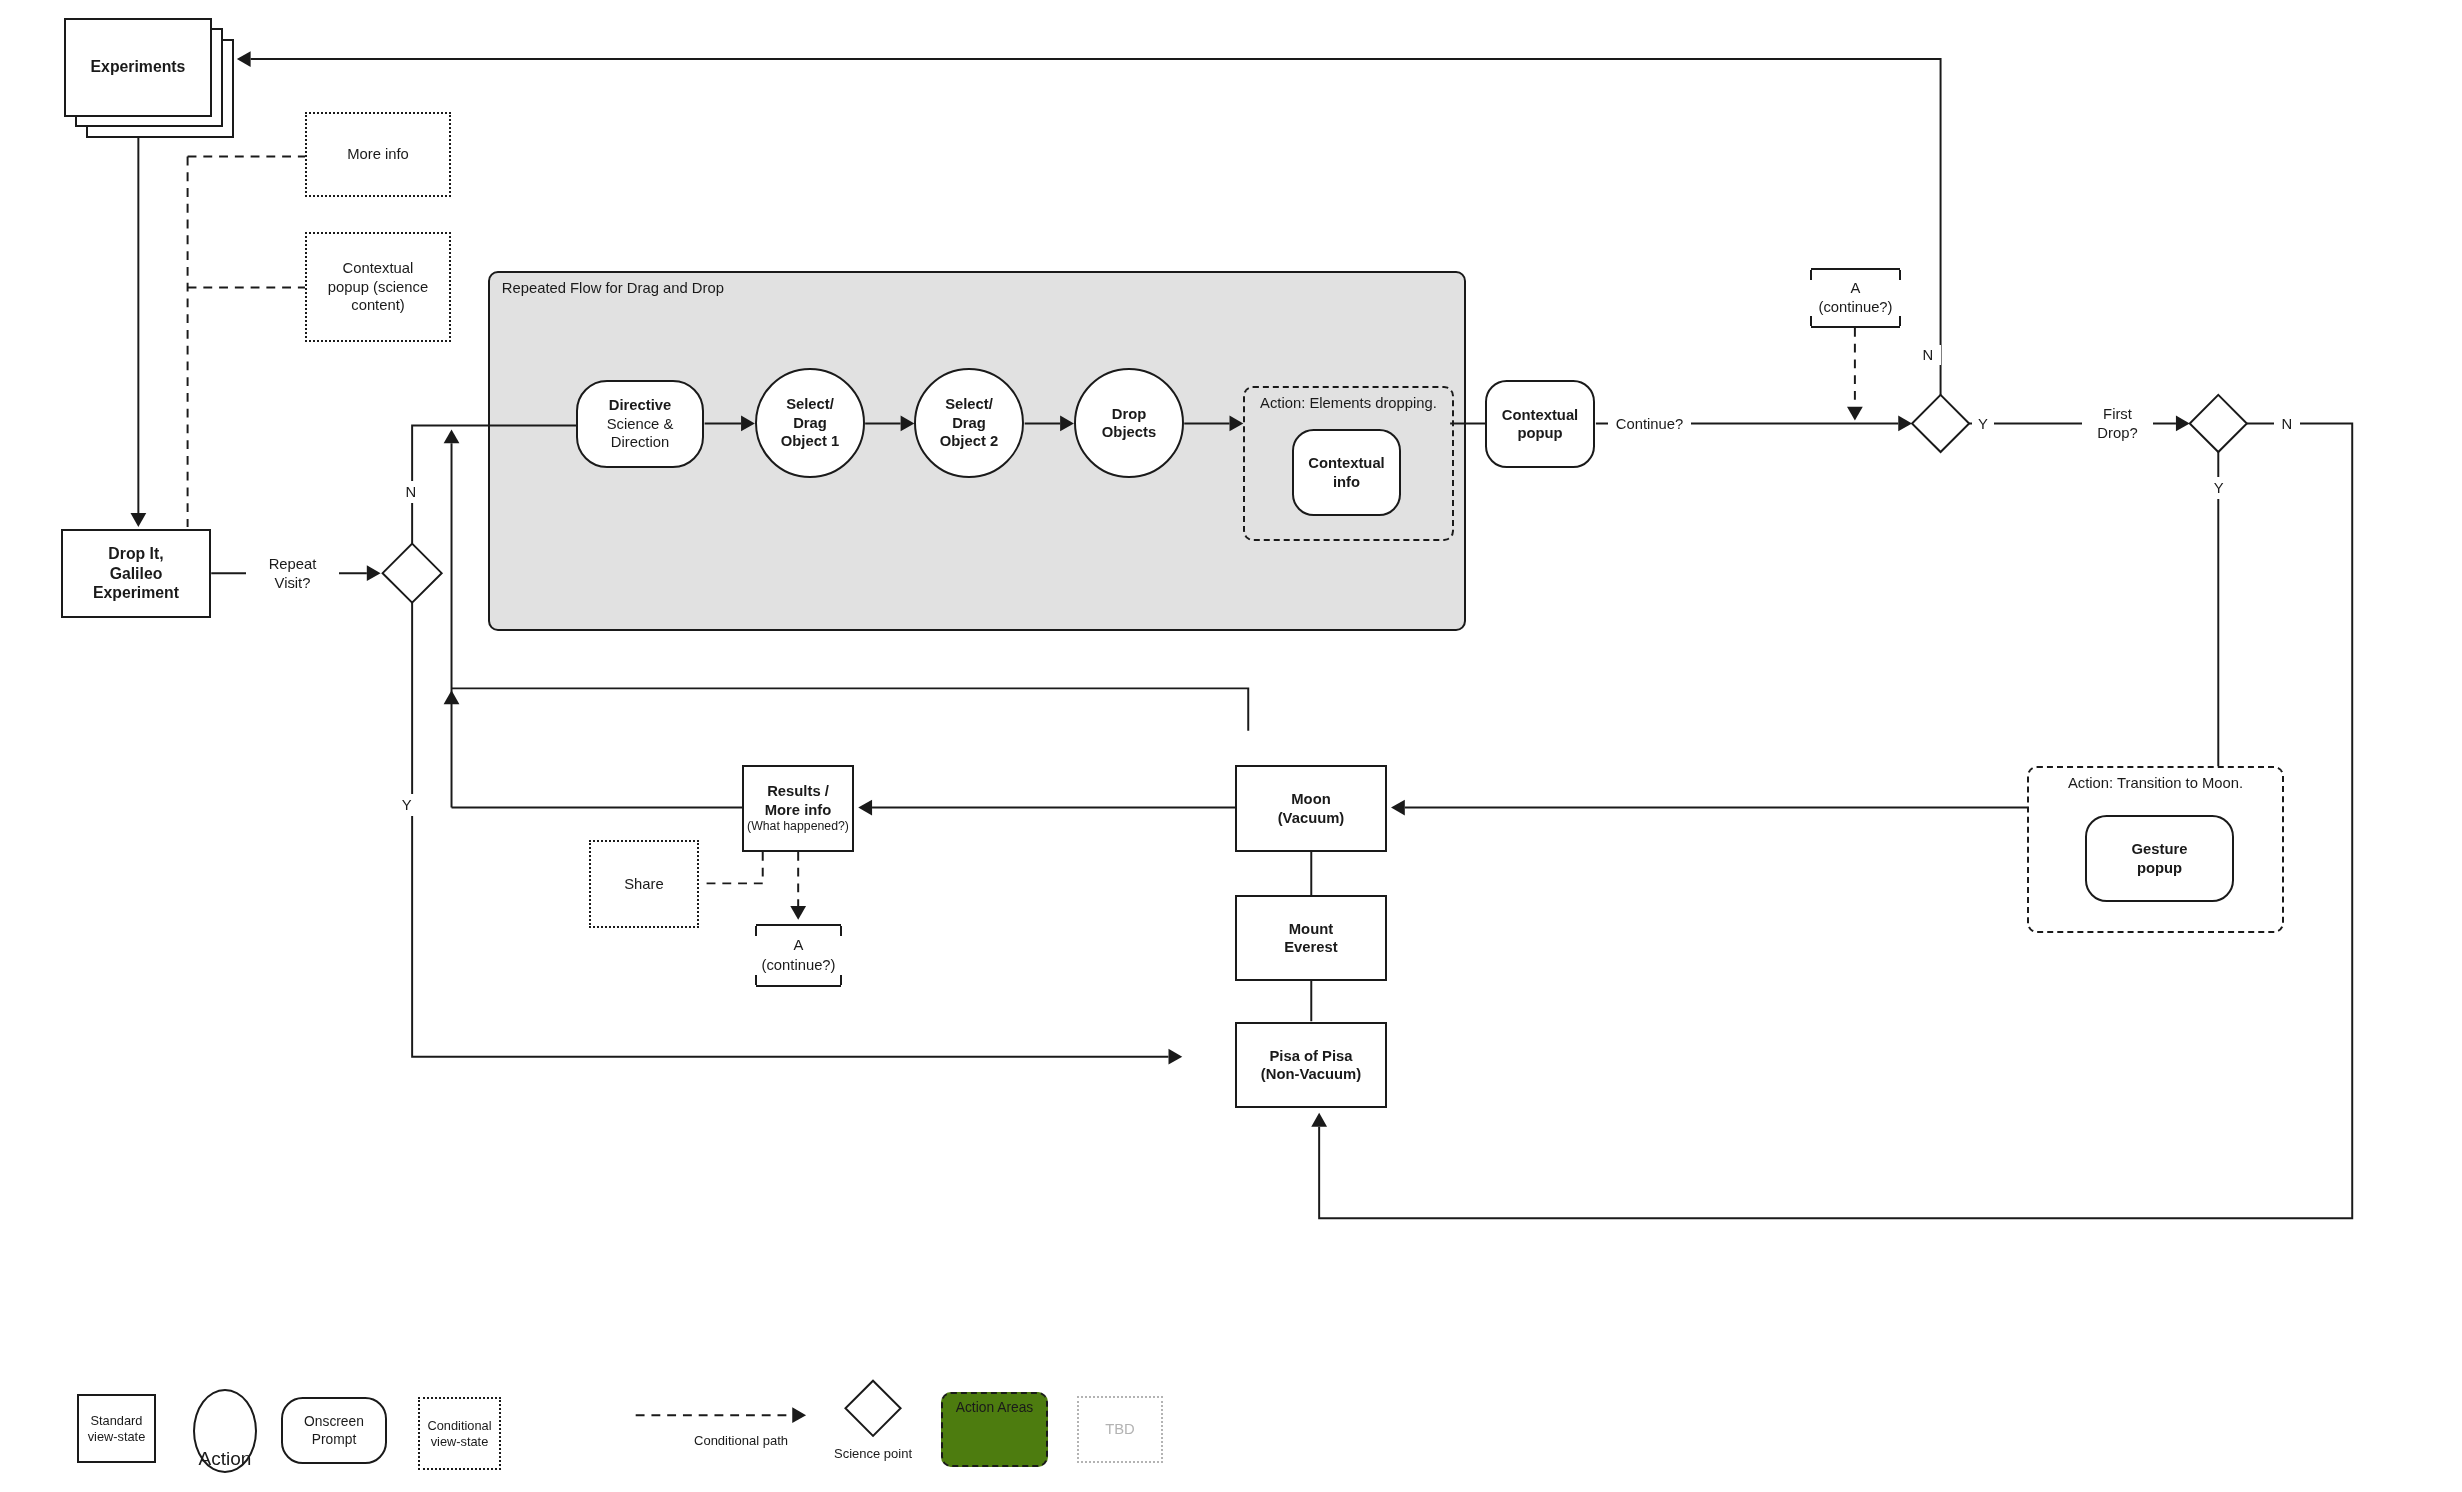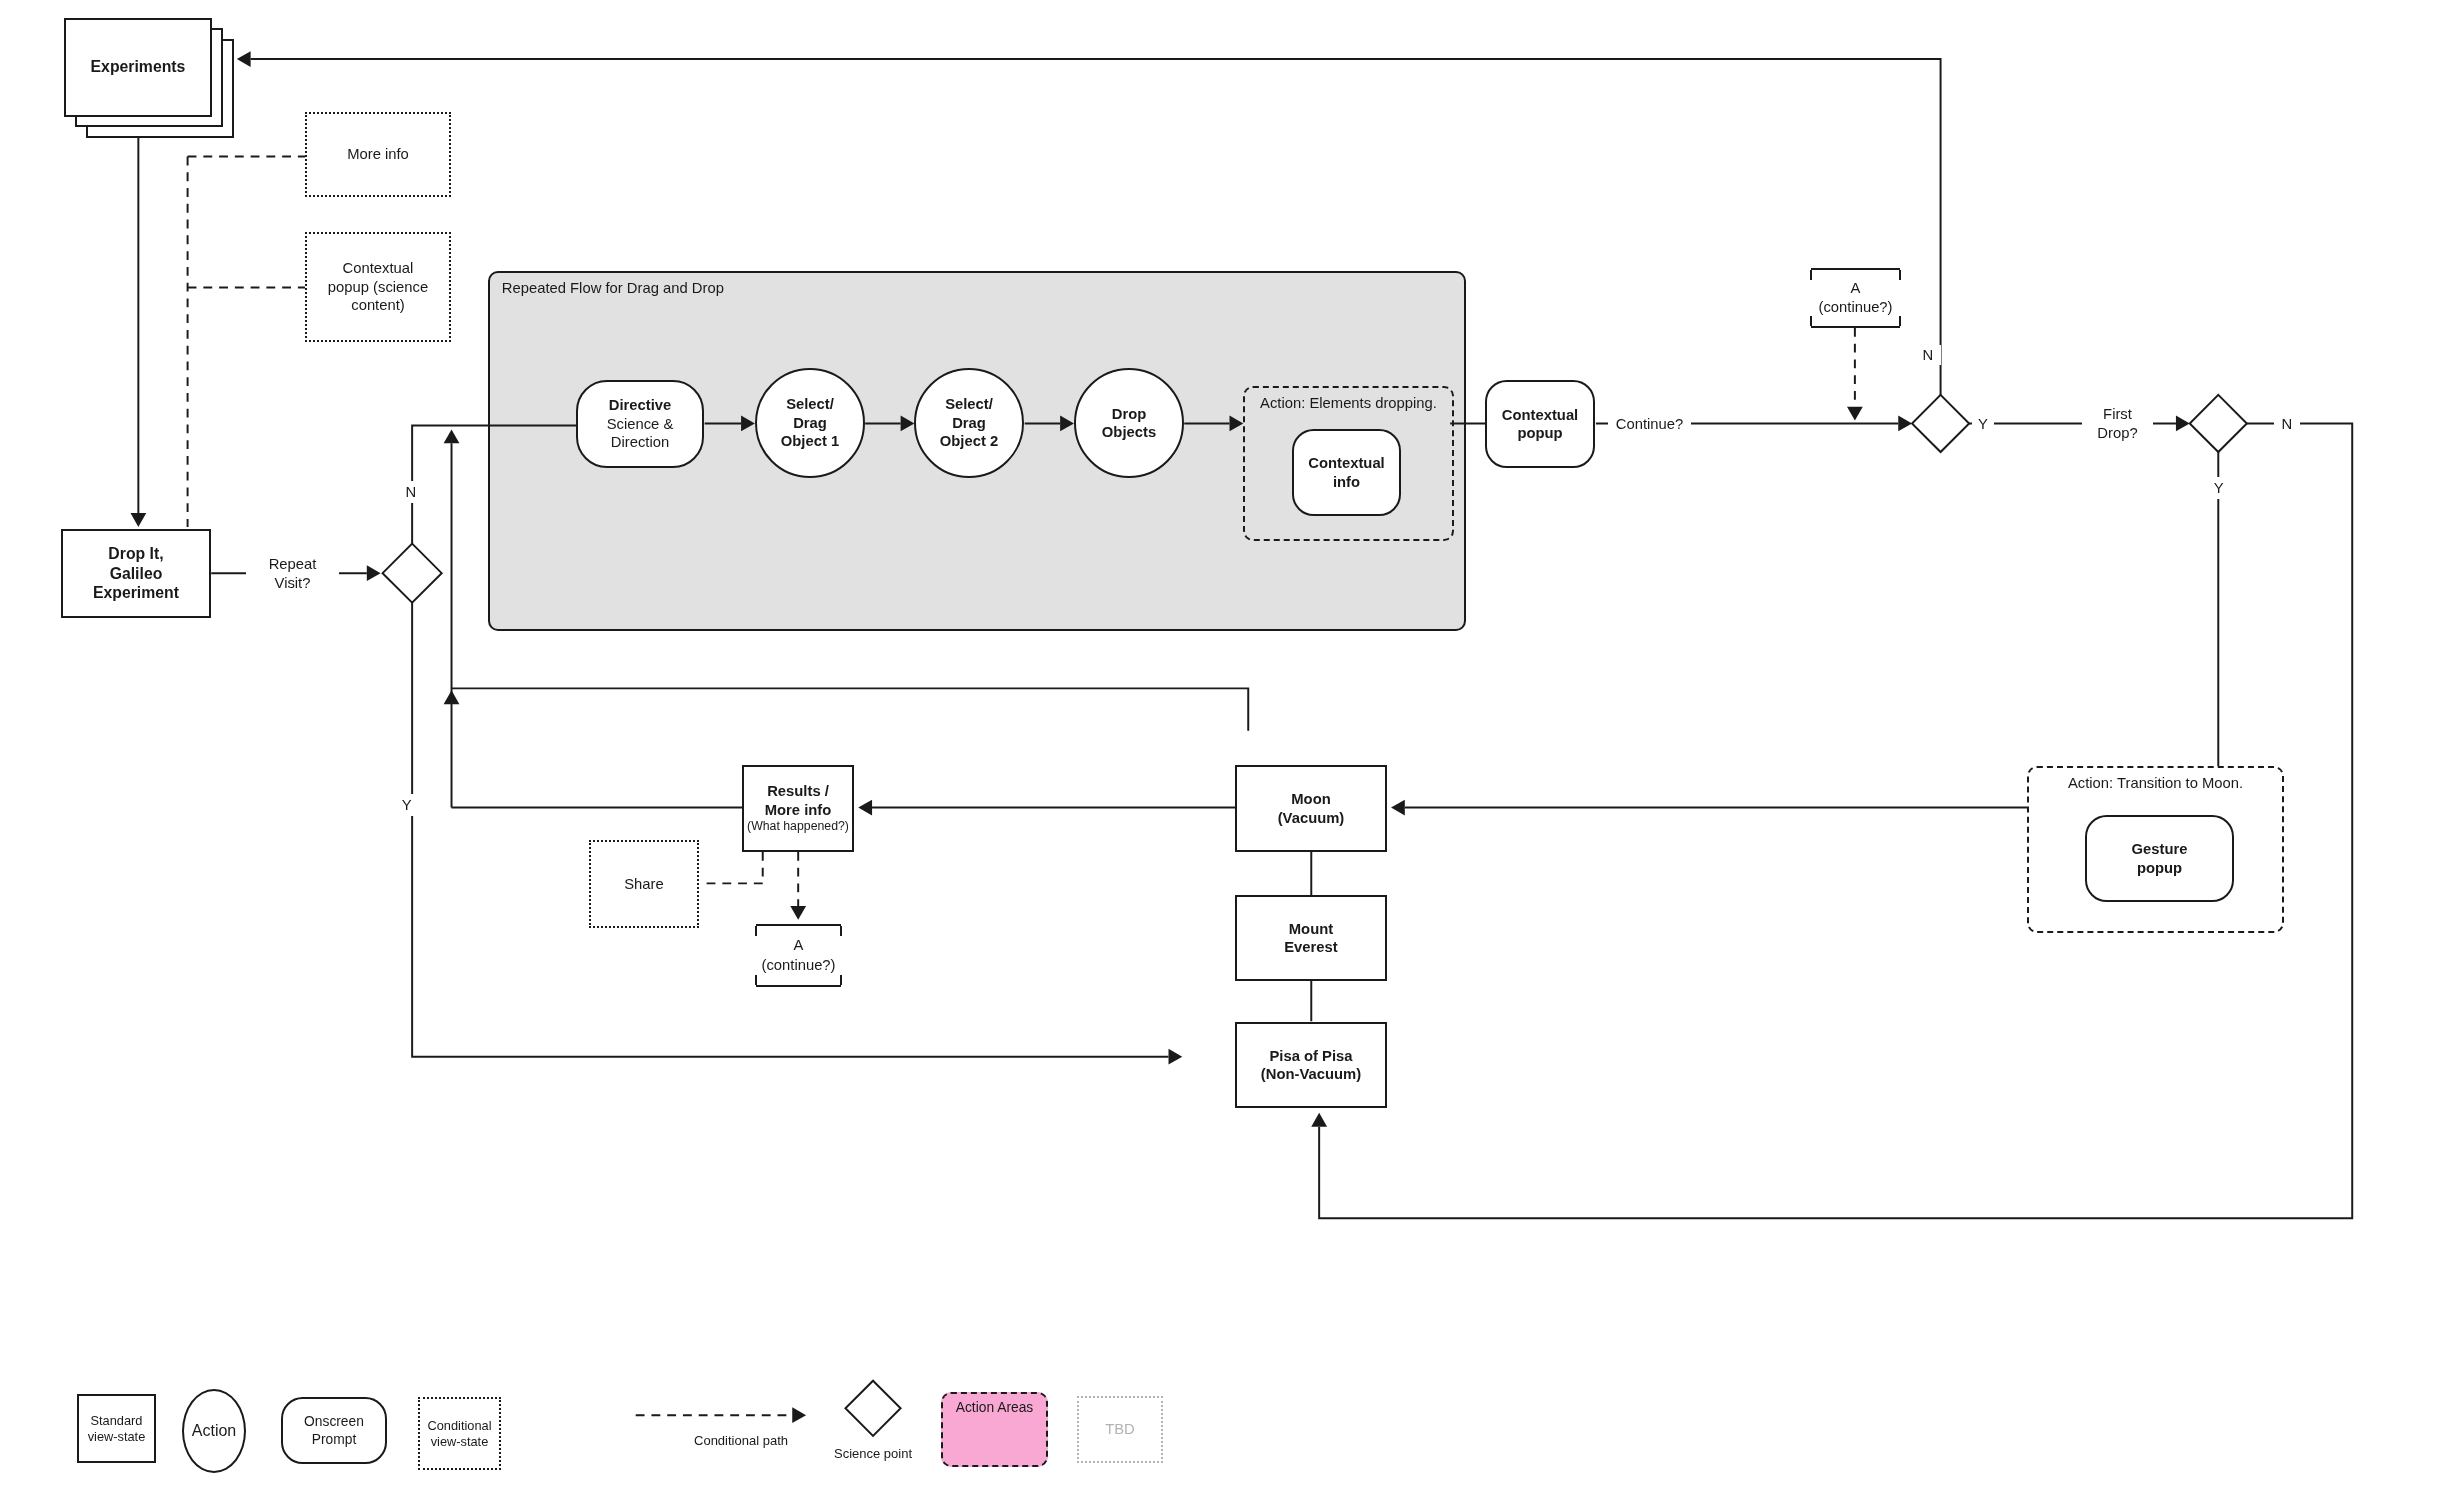--- a/index.html
+++ b/index.html
@@ -237,34 +237,34 @@
     <span class="tick bl"></span>
     <span class="tick br"></span>
     <span>A</span>
     <span>(continue?)</span>
   </div>
 
   <div class="node" style="left:77px;top:1394px;width:79px;height:69px;font-size:12.8px;">
     <span class="lbl">Standard
 view-state</span>
   </div>
-  <div class="node circle" style="left:182px;top:1389px;width:64px;height:84px;font-size:16px;">
+  <div class="node circle" style="left:193px;top:1389px;width:64px;height:84px;font-size:19px;align-items:flex-end;">
     <span>Action</span>
   </div>
   <div class="node round22" style="left:281px;top:1397px;width:106px;height:67px;font-size:13.8px;">
     <span class="lbl">Onscreen
 Prompt</span>
   </div>
   <div class="node dotted" style="left:418px;top:1397px;width:83px;height:73px;font-size:12.8px;">
     <span class="lbl">Conditional
 view-state</span>
   </div>
   <div class="legend-label" style="left:682px;top:1433px;width:118px;">Conditional path</div>
   <div class="legend-label" style="left:814px;top:1446px;width:118px;">Science point</div>
-  <div class="dashedbox" style="position:absolute;left:941px;top:1392px;width:103px;height:71px;background:#f9a8d4;">
+  <div class="dashedbox" style="position:absolute;left:941px;top:1392px;width:103px;height:71px;background:#4d7c0f;">
     <div class="container-label" style="position:absolute;left:0;top:5.9px;width:100%;text-align:center;font-size:13.8px;">Action Areas</div>
   </div>
   <div class="node tbdbox" style="left:1077px;top:1396px;width:86px;height:67px;">
     <span>TBD</span>
   </div>
 
 </div>
 
 
 </body></html>

